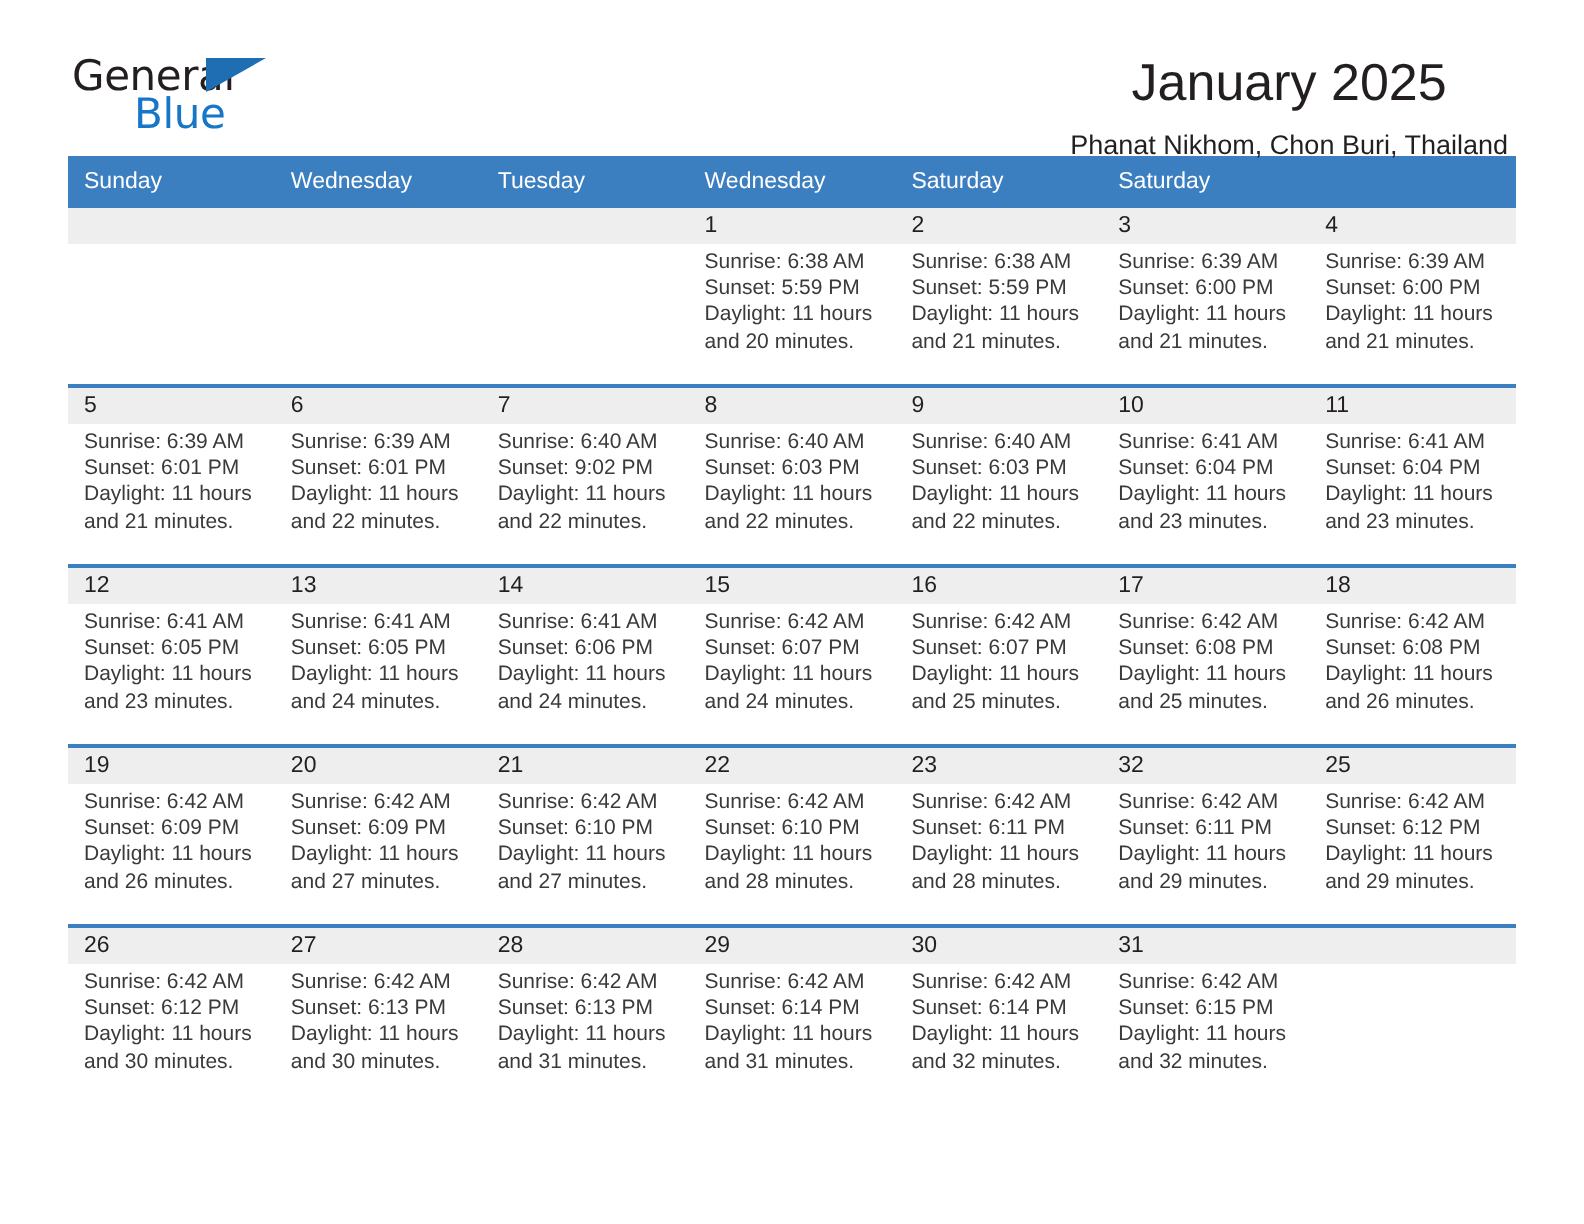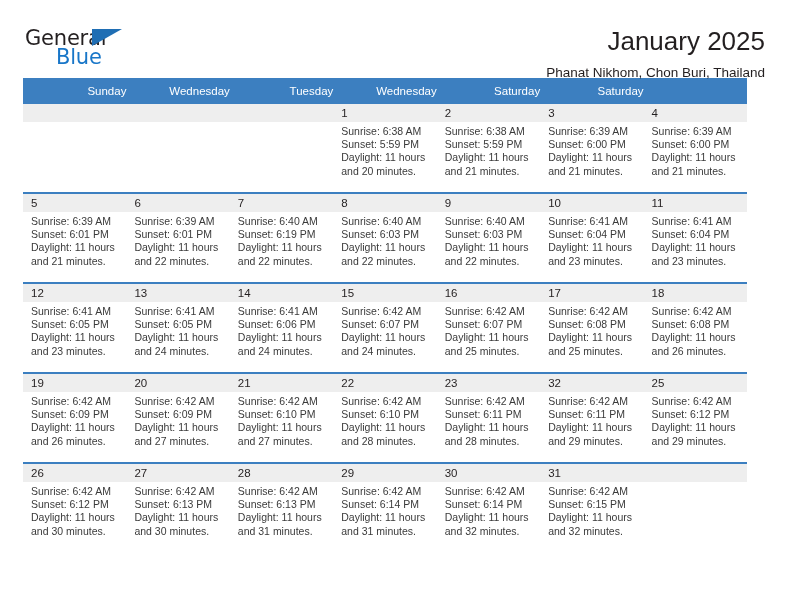--- a/index.html
+++ b/index.html
@@ -12,21 +12,21 @@
     height: 612px;
     font-family: "Liberation Sans", sans-serif;
     color: #231f20;
     overflow: hidden;
   }
   .page {
     position: relative;
     width: 792px;
     height: 612px;
     box-sizing: border-box;
-    padding: 0 23px;
+    padding: 0 34px;
   }
 
   
   .top {
     display: flex;
     align-items: flex-start;
     justify-content: space-between;
     padding-top: 26px;
     height: 74px;
     box-sizing: border-box;
@@ -61,21 +61,21 @@
   .logo-tri {
     position: absolute;
     left: 67px;
     top: 3px;
     width: 0;
     height: 0;
     border-left: 30px solid #1f6eb4;
     border-bottom: 17px solid transparent;
   }
   .titles {
-    text-align: right;
+    text-align: center;
     flex: 0 0 auto;
     padding-right: 4px;
   }
   .cal-title {
     font-size: 26px;
     font-weight: 400;
     color: #231f20;
     line-height: 30px;
     white-space: nowrap;
   }
@@ -98,21 +98,20 @@
     grid-template-columns: repeat(7, 1fr);
     background: #3c7fc0;
   }
   .weekday {
     color: #ffffff;
     font-size: 11.5px;
     line-height: 14px;
     padding: 6px 0 6px 8px;
     box-sizing: border-box;
     white-space: nowrap;
-    text-align: right;
   }
   .week {
     display: grid;
     grid-template-columns: repeat(7, 1fr);
     border-top: 2px solid #3c7fc0;
   }
   .week:first-of-type {
     border-top: none;
   }
   .cell {
@@ -238,21 +237,21 @@
               <div>Sunrise: 6:39 AM</div>
               <div>Sunset: 6:01 PM</div>
               <div>Daylight: 11 hours</div>
               <div>and 22 minutes.</div>
             </div>
           </div>
           <div class="cell">
             <span class="daynum">7</span>
             <div class="info">
               <div>Sunrise: 6:40 AM</div>
-              <div>Sunset: 6:19 PM</div>
+              <div>Sunset: 9:02 PM</div>
               <div>Daylight: 11 hours</div>
               <div>and 22 minutes.</div>
             </div>
           </div>
           <div class="cell">
             <span class="daynum">8</span>
             <div class="info">
               <div>Sunrise: 6:40 AM</div>
               <div>Sunset: 6:03 PM</div>
               <div>Daylight: 11 hours</div>

